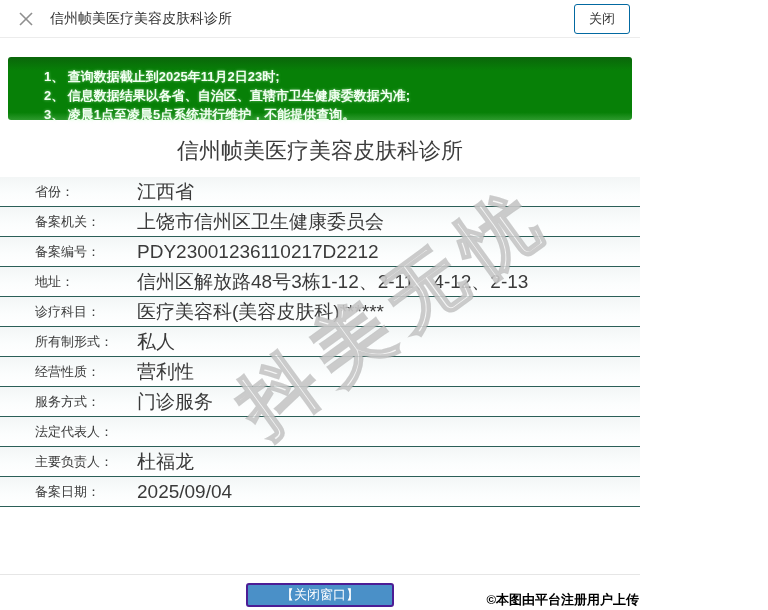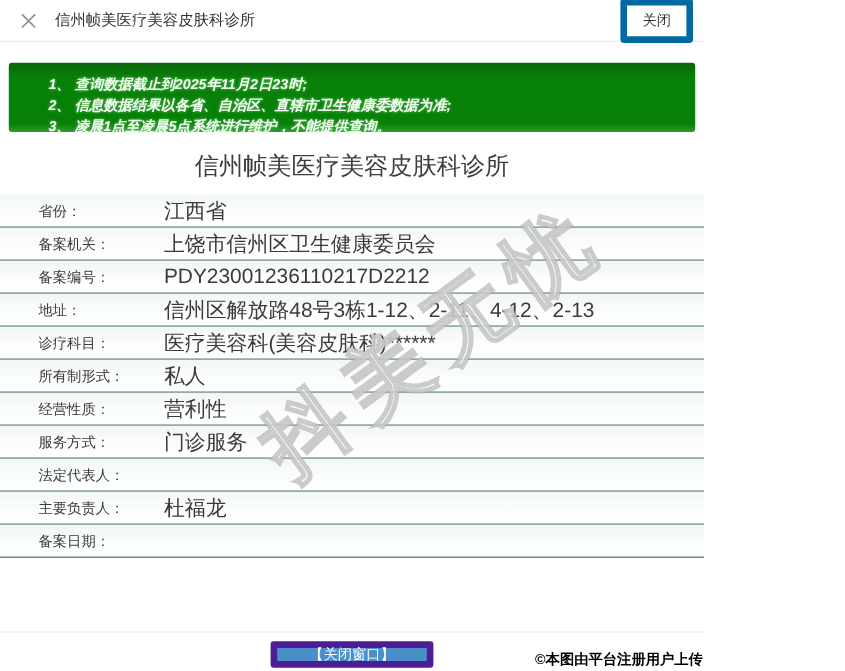--- a/index.html
+++ b/index.html
@@ -12,65 +12,63 @@
   
   .titlebar {
     height:38px; display:flex; align-items:center;
     padding:0 10px 0 18px; background:#fff; border-bottom:1px solid #ececec;
   }
   .close-x { width:16px; height:16px; cursor:pointer; margin-right:16px; flex:0 0 auto; }
   .close-x svg { display:block; }
   .titlebar-title { font-size:14px; color:#333; }
   .titlebar-spacer { flex:1; }
   .btn-top-close {
-    font-size:13px; color:#333; background:#fff; border:6px solid #0369a1;
+    font-size:13px; color:#333; background:#fff; border:1px solid #0369a1;
     border-radius:3px; padding:5px 14px; cursor:pointer;
     font-family:inherit;
   }
   
   .notice {
     margin:19px 8px 0 8px; height:63px; border-radius:3px;
     background:linear-gradient(180deg,#0a660a 0%,#078007 22%,#078007 88%,#2d9a2d 100%);
     padding:10px 10px 0 36px;
     color:#f2fff2; font-size:13px; font-weight:bold; line-height:19px;
     text-shadow:0 0 3px rgba(210,255,210,.55);
-    font-style:italic;
   }
   
   .record-title {
     margin-top:16px; height:30px; line-height:30px; text-align:center;
     font-size:22px; font-weight:400; color:#3d3d3d;
   }
   
   .info-table { margin-top:11px; }
   .row {
     height:30px; display:flex; align-items:center;
     border-bottom:1px solid #2b5f58;
     background:linear-gradient(180deg,#f3f6f6 0%,#fbfdfd 55%,#ffffff 100%);
-    gap:12px;
   }
   .row .cell-label { width:137px; padding-left:35px; font-size:13px; color:#3a3a3a; flex:0 0 auto; }
   .row .cell-value { flex:1; font-size:19px; color:#3a3a3a; white-space:nowrap; }
   
   .watermark {
     position:absolute; width:360px; height:80px; line-height:80px;
     font-size:76px; letter-spacing:14px; white-space:nowrap;
     color:rgba(255,255,255,.72);
     -webkit-text-stroke:2px rgba(168,168,168,.55);
     text-shadow:0 0 1px rgba(160,160,160,.35);
     transform:rotate(-36deg); transform-origin:center;
     pointer-events:none; z-index:5; font-weight:bold;
   }
   .watermark.main    { left:214px; top:271px; }
   .watermark.partial { left:664px; top:106px; }
   
   .footer-sep { position:absolute; left:0; right:0; top:574px; border-top:1px solid #e6e6e6; }
   .btn-close-window {
     position:absolute; top:583px; left:50%; transform:translateX(-50%);
-    width:148px; height:24px; background:#4a90c8; border:6px solid #4c1d95;
+    width:148px; height:24px; background:#4a90c8; border:2px solid #4c1d95;
     border-radius:3px; color:#fff; font-size:13px; cursor:pointer;
     display:flex; align-items:center; justify-content:center;
     font-family:inherit;
   }
   .upload-note {
     position:absolute; right:1px; bottom:1px; z-index:6;
     font-size:13px; font-weight:bold; color:#000;
     text-shadow:-1px -1px 0 #fff, 1px -1px 0 #fff, -1px 1px 0 #fff, 1px 1px 0 #fff;
     margin-top:45px;
   }
@@ -136,20 +134,21 @@
     <div class="row">
       <span class="cell-label">法定代表人：</span>
       <span class="cell-value"></span>
     </div>
     <div class="row">
       <span class="cell-label">主要负责人：</span>
       <span class="cell-value">杜福龙</span>
     </div>
     <div class="row">
       <span class="cell-label">备案日期：</span>
+      <span class="cell-value">2025/09/04</span>
     </div>
   </div>
 
   <div class="watermark main">抖美无忧</div>
   <div class="watermark partial">抖美无忧</div>
 
   <div class="footer-sep"></div>
   <button class="btn-close-window">【关闭窗口】</button>
   <div class="upload-note">©本图由平台注册用户上传</div>
 

